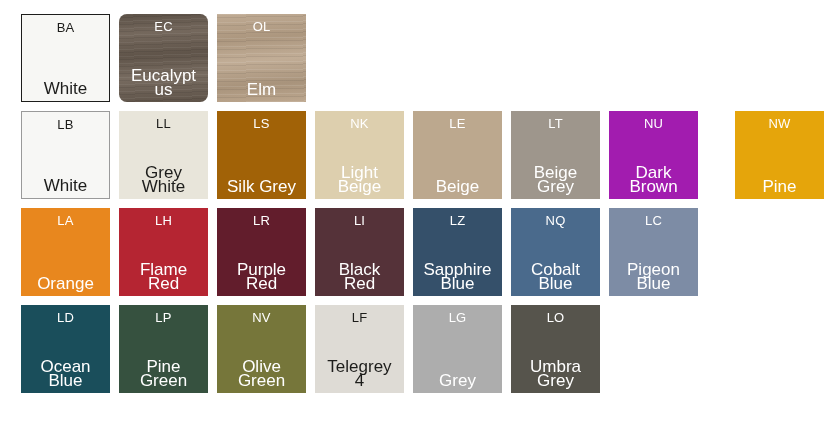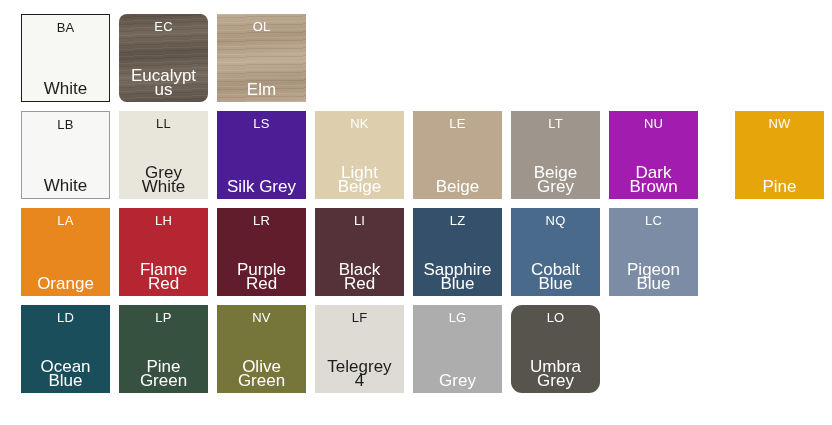--- a/index.html
+++ b/index.html
@@ -141,21 +141,21 @@
     </div>
     <div class="swatch-row">
       <div class="swatch bordered-light" style="background: rgb(247, 247, 245); color: rgb(29, 29, 27);">
         <div class="swatch-code">LB</div>
         <div class="swatch-name">White</div>
       </div>
       <div class="swatch" style="background: rgb(232, 229, 218); color: rgb(29, 29, 27);">
         <div class="swatch-code">LL</div>
         <div class="swatch-name">Grey White</div>
       </div>
-      <div class="swatch" style="background: #4c1d95; color: rgb(255, 255, 255);">
+      <div class="swatch" style="background: #a16207; color: rgb(255, 255, 255);">
         <div class="swatch-code">LS</div>
         <div class="swatch-name">Silk Grey</div>
       </div>
       <div class="swatch" style="background: rgb(221, 207, 174); color: rgb(255, 255, 255);">
         <div class="swatch-code">NK</div>
         <div class="swatch-name">Light Beige</div>
       </div>
       <div class="swatch" style="background: rgb(188, 168, 142); color: rgb(255, 255, 255);">
         <div class="swatch-code">LE</div>
         <div class="swatch-name">Beige</div>
@@ -217,18 +217,18 @@
         <div class="swatch-name">Olive Green</div>
       </div>
       <div class="swatch" style="background: rgb(222, 219, 213); color: rgb(29, 29, 27);">
         <div class="swatch-code">LF</div>
         <div class="swatch-name">Telegrey 4</div>
       </div>
       <div class="swatch" style="background: rgb(173, 173, 173); color: rgb(255, 255, 255);">
         <div class="swatch-code">LG</div>
         <div class="swatch-name">Grey</div>
       </div>
-      <div class="swatch" style="background: rgb(86, 84, 76); color: rgb(255, 255, 255); border-radius: 11px;">
+      <div class="swatch" style="background: rgb(86, 84, 76); color: rgb(255, 255, 255);">
         <div class="swatch-code">LO</div>
         <div class="swatch-name">Umbra Grey</div>
       </div>
     </div>
   </div>
 
 </body></html>

